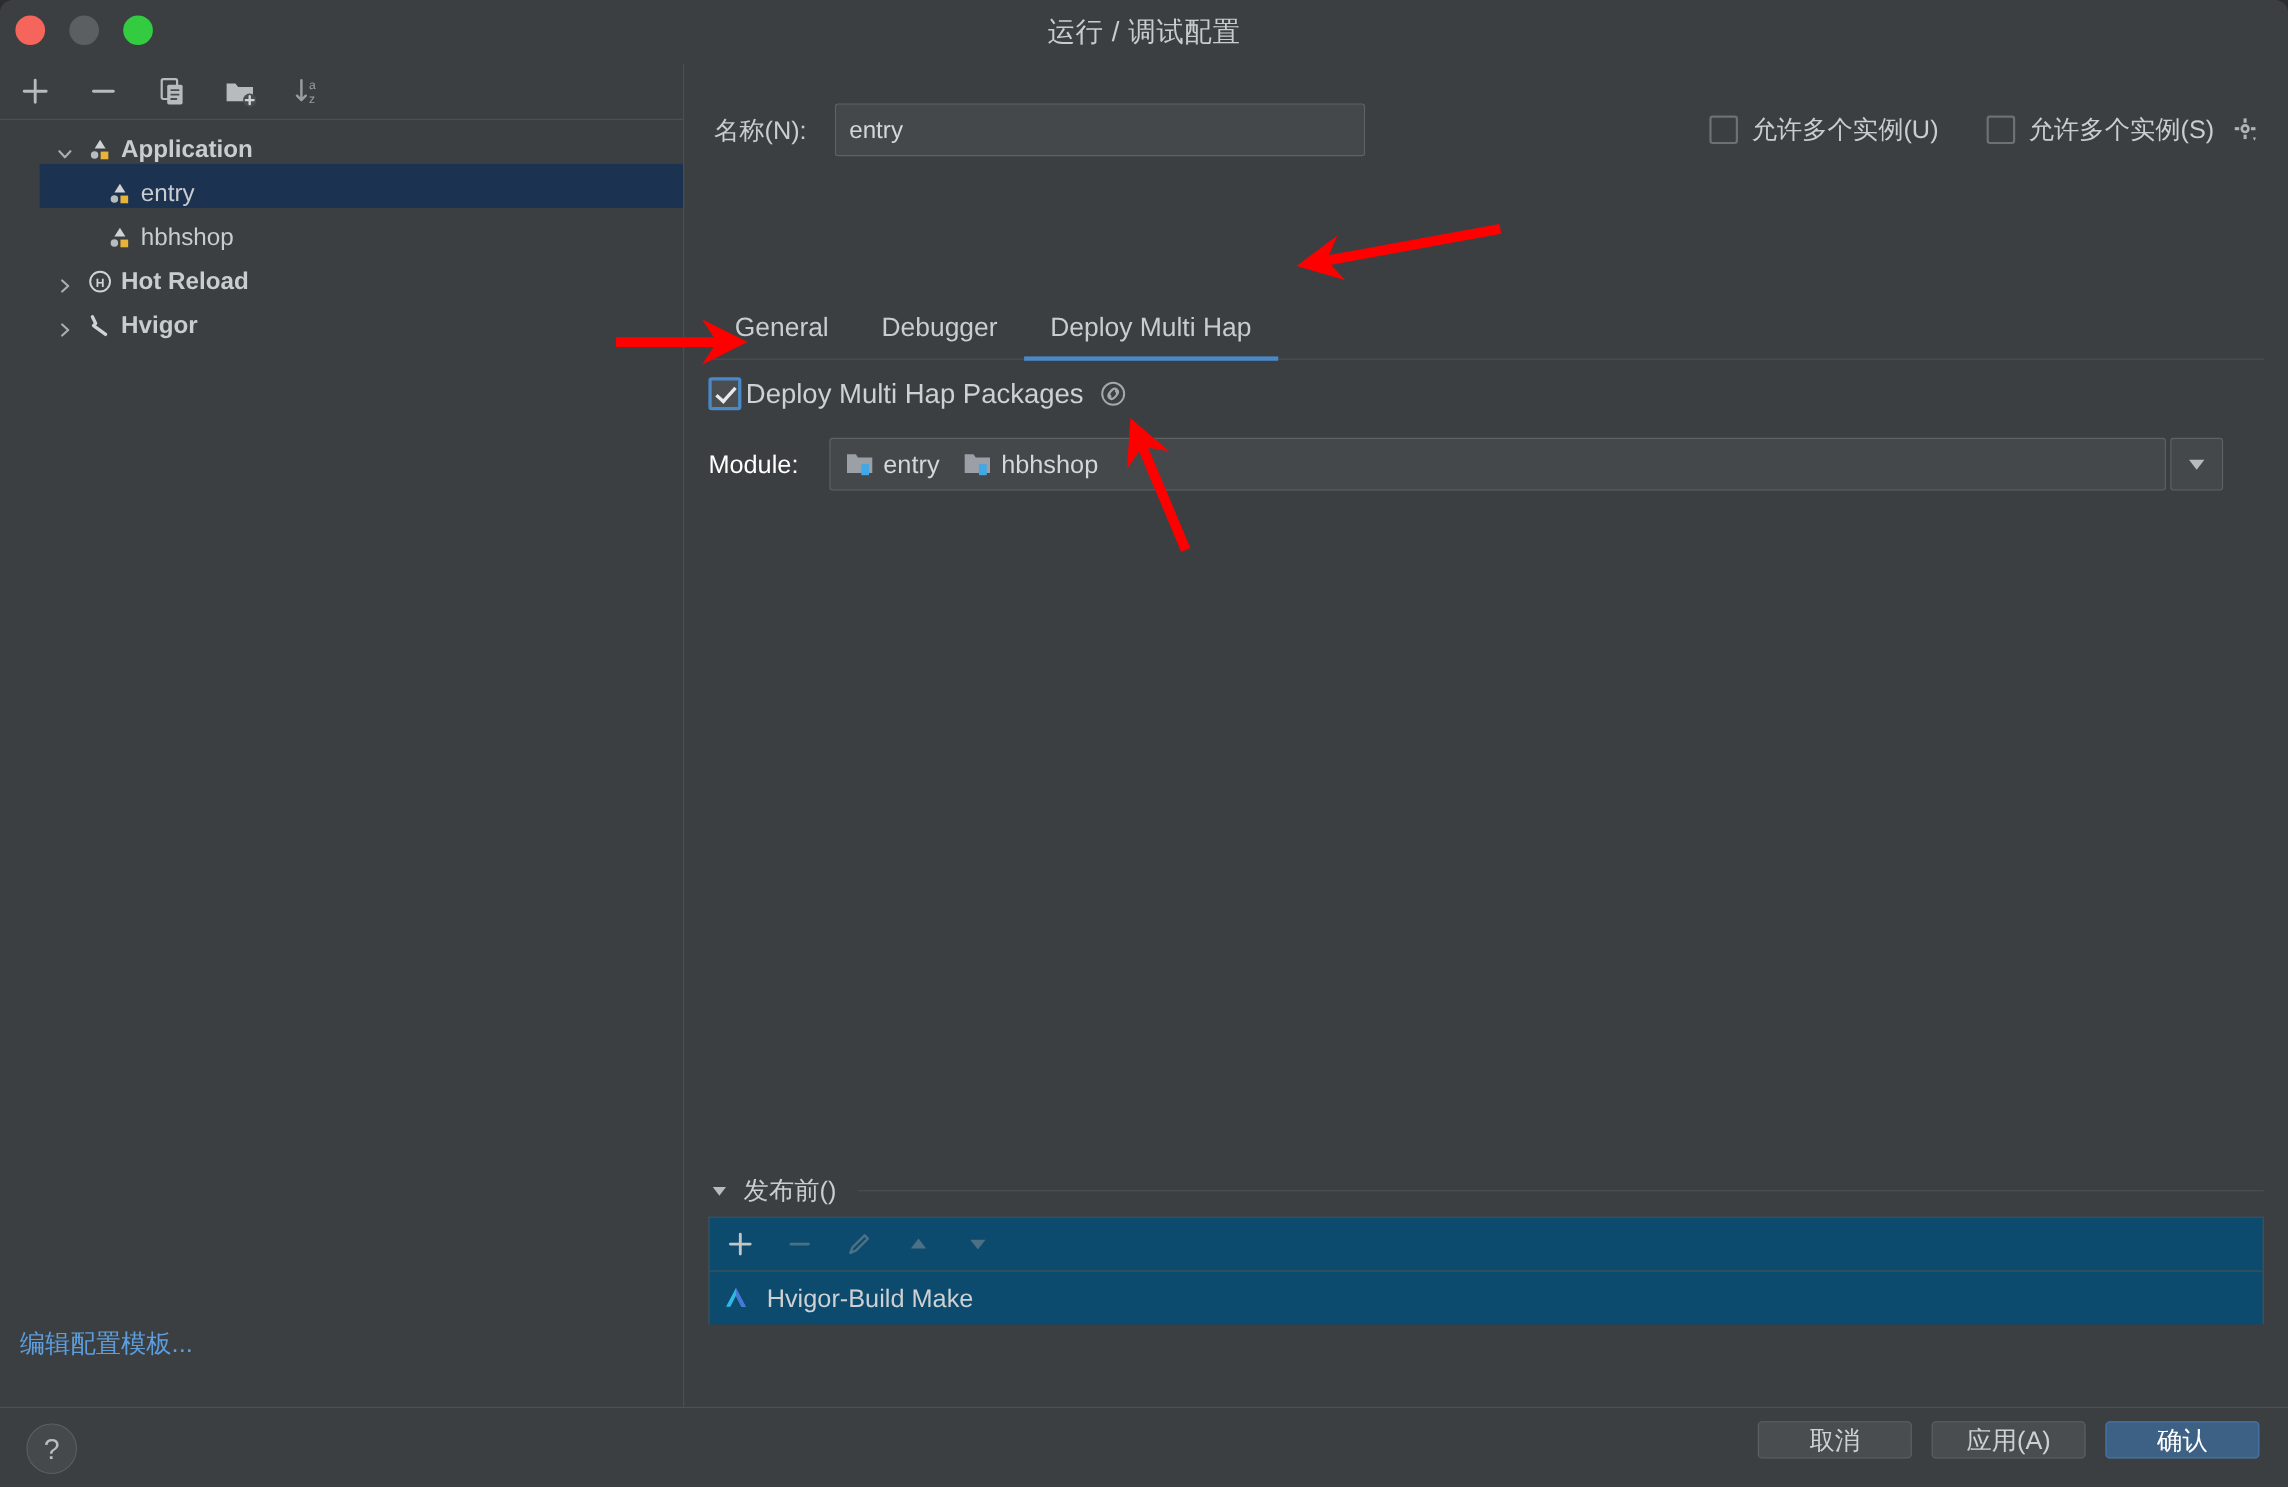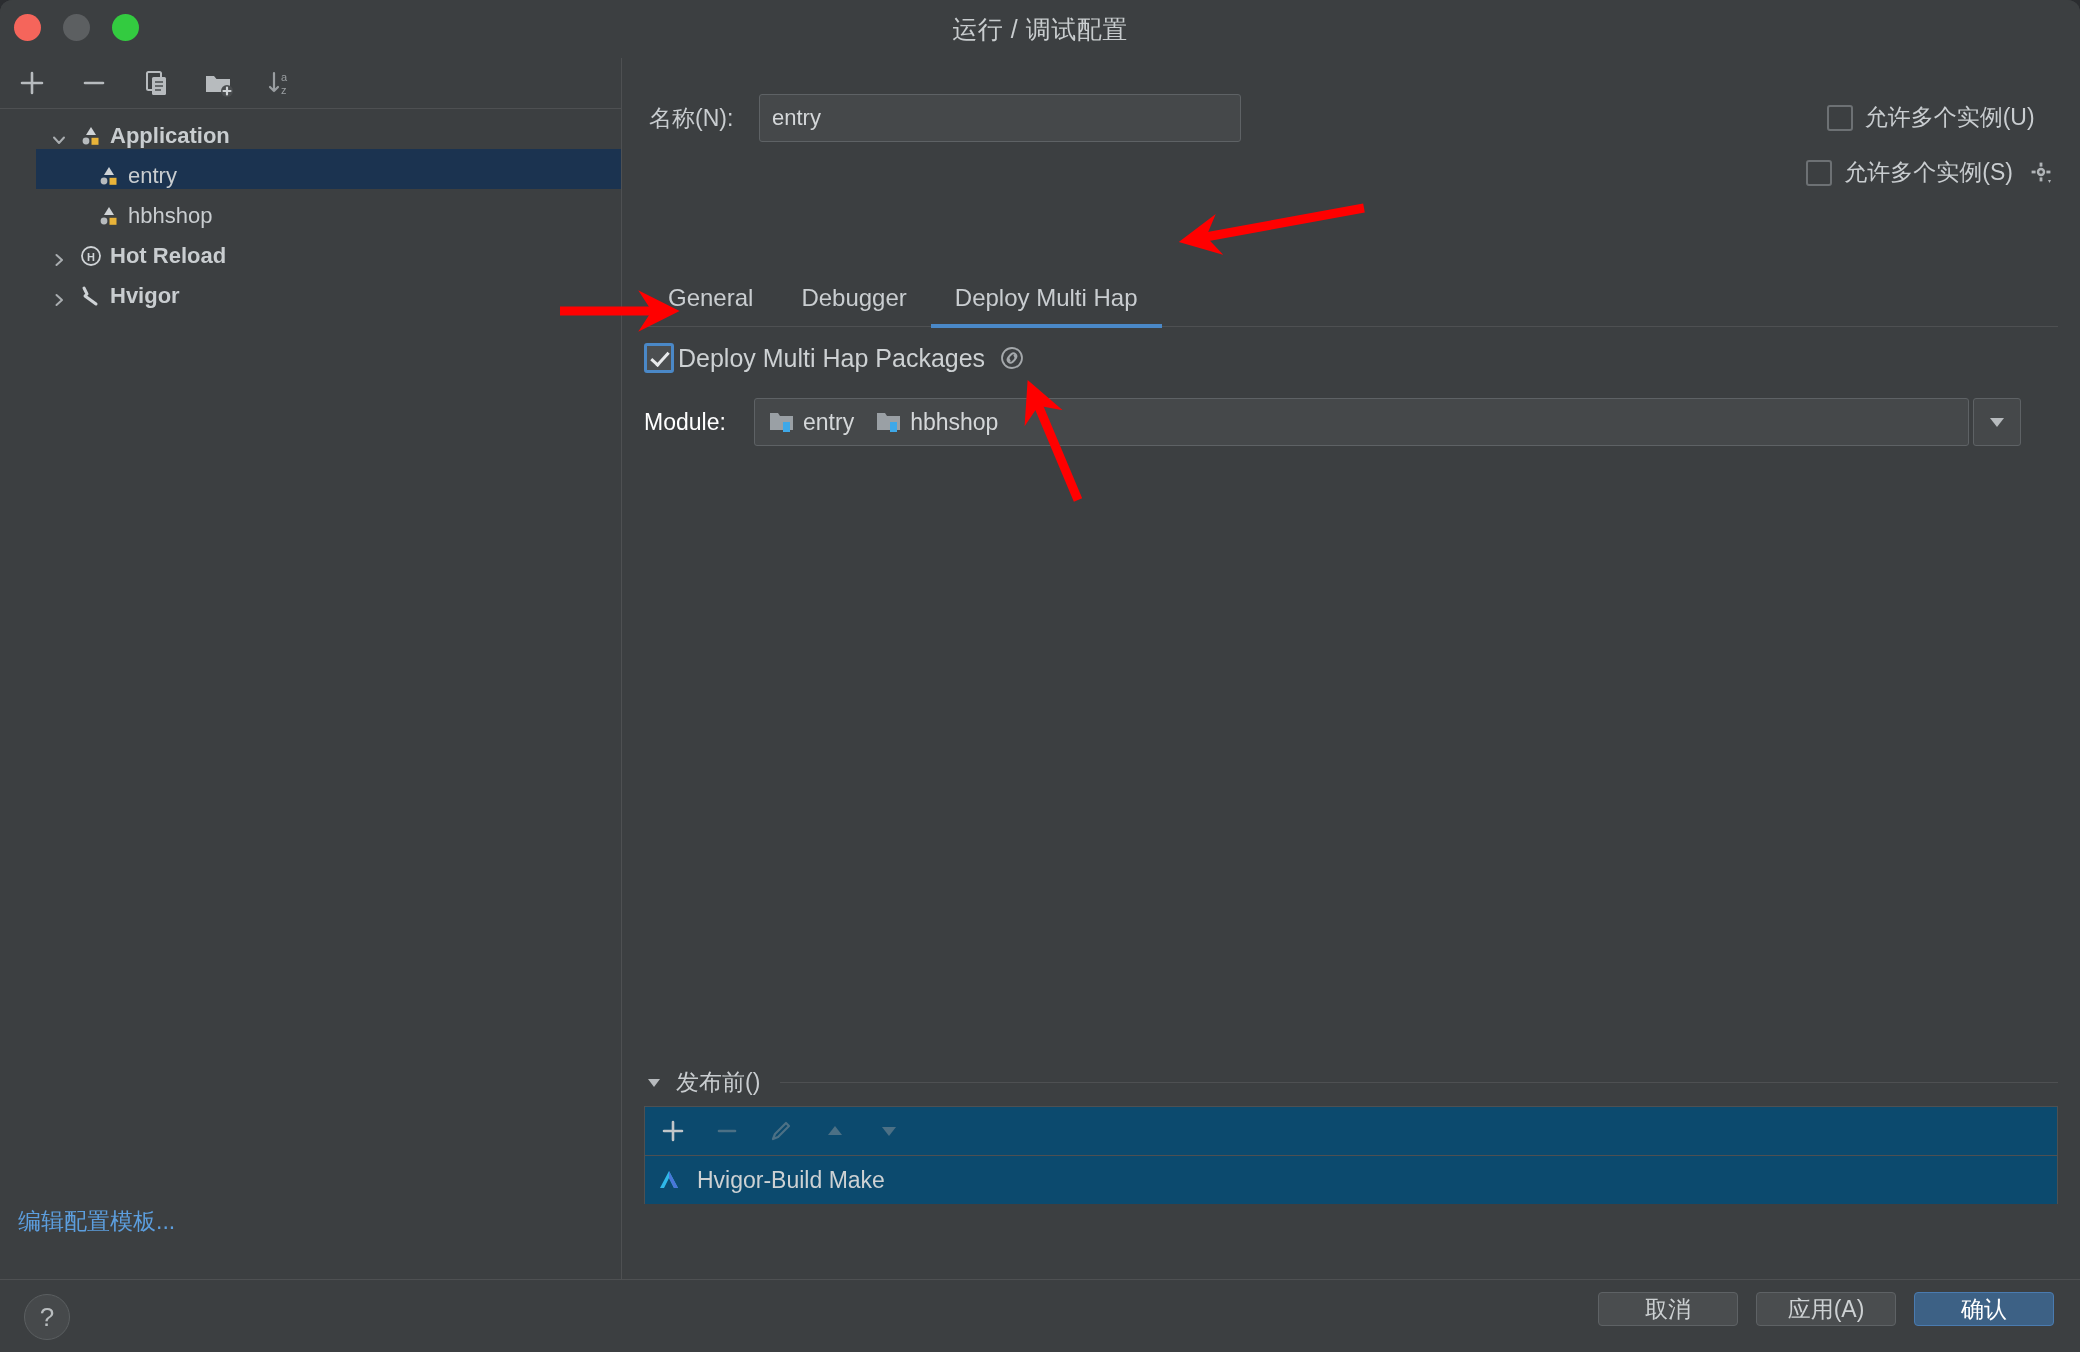--- a/index.html
+++ b/index.html
@@ -104,21 +104,21 @@
     background: #45484a; border: 1px solid #5e6265;
     border-radius: 3px;
     color: #d4d7d9; font-size: 22px;
     padding: 0 12px; box-sizing: border-box;
     font-family: "Liberation Sans", sans-serif;
     outline: none;
   }
 
   .opts {
     position: absolute; right: 26px; top: 44px;
-    display: flex; align-items: center; gap: 24px; flex-direction: column;
+    display: flex; align-items: center; gap: 44px;
   }
   .opt { display: flex; align-items: center; gap: 12px; }
   .cbox {
     width: 26px; height: 26px; border-radius: 3px;
     border: 2px solid #6d7174; background: #3c3f41;
     box-sizing: border-box;
   }
   .opt-label { color: #c9cdd0; font-size: 23px; white-space: nowrap; }
 
   

